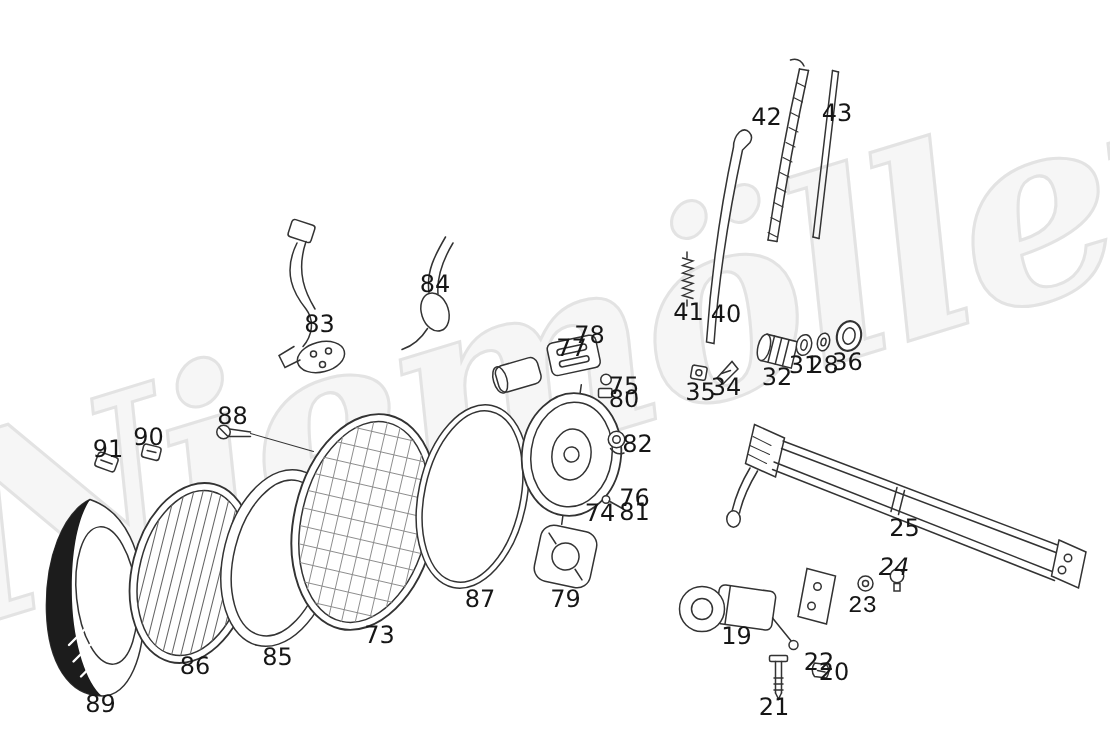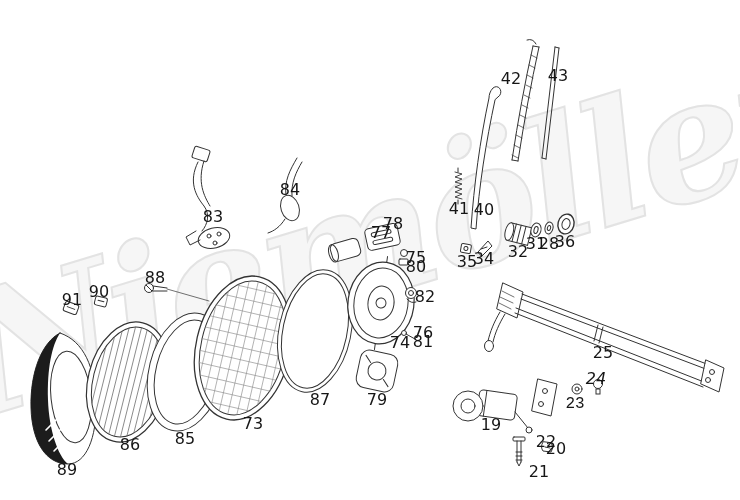--- a/index.html
+++ b/index.html
@@ -337,16 +337,16 @@
       <div class="part-label" style="left: 518px; top: 251px;">32</div>
       <div class="part-label" style="left: 536px; top: 243px;">31</div>
       <div class="part-label" style="left: 549px; top: 243px;">28</div>
       <div class="part-label" style="left: 565px; top: 241px;">36</div>
       <div class="part-label" style="left: 603px; top: 352px;">25</div>
       <div class="part-label" style="left: 575px; top: 404px; font-family: Liberation Mono, monospace;">23</div>
       <div class="part-label" style="left: 596px; top: 378px; font-style: italic;">24</div>
       <div class="part-label" style="left: 491px; top: 424px;">19</div>
       <div class="part-label" style="left: 546px; top: 441px;">22</div>
       <div class="part-label" style="left: 556px; top: 448px;">20</div>
-      <div class="part-label" style="left: 539px; top: 471px;">21</div>
+      <div class="part-label" style="left: 516px; top: 471px;">21</div>
     </div>
 
 </div>
 
 </body></html>

